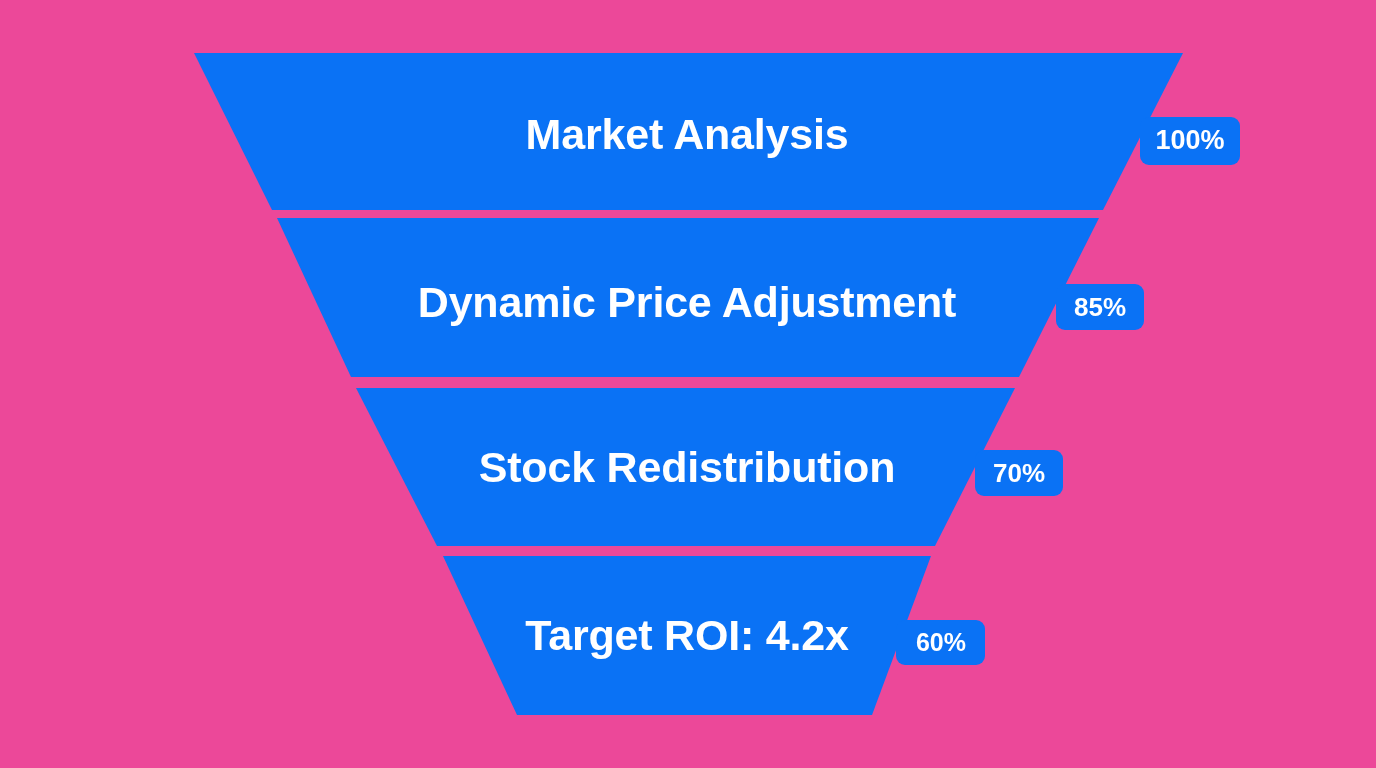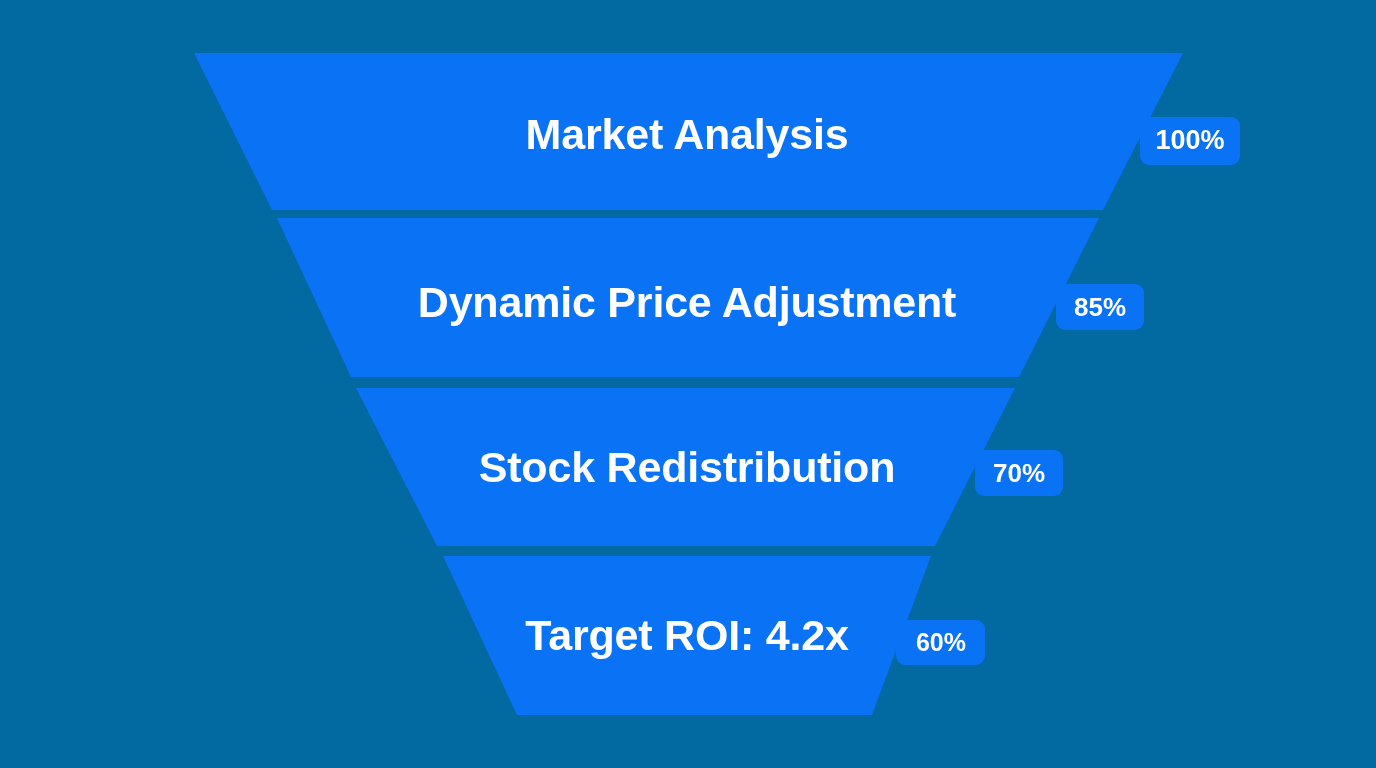--- a/index.html
+++ b/index.html
@@ -41,21 +41,21 @@
     font-family: "Liberation Sans", sans-serif;
     font-weight: bold;
     fill: #ffffff;
     text-anchor: middle;
     dominant-baseline: middle;
   }
 </style>
 </head>
 <body style="background: rgb(254, 254, 254);">
 
-<div id="funnel-root" style="background: #0369a1;">
+<div id="funnel-root" style="background: #ec4899;">
 
   <svg id="funnel-svg" viewBox="0 0 1376 768" xmlns="http://www.w3.org/2000/svg">
 
     <g>
       <polygon points="194,53 1183,53 1103,210 272,210" fill="#0a72f5"></polygon>
       <rect x="1140" y="117" width="100" height="48" rx="9" ry="9" fill="#0a72f5"></rect>
       <text class="stage-label" x="687" y="138" font-size="43" fill="#ffffff">Market Analysis</text>
       <text class="badge-label" x="1190" y="142" font-size="27" fill="#ffffff">100%</text>
     </g>
 

